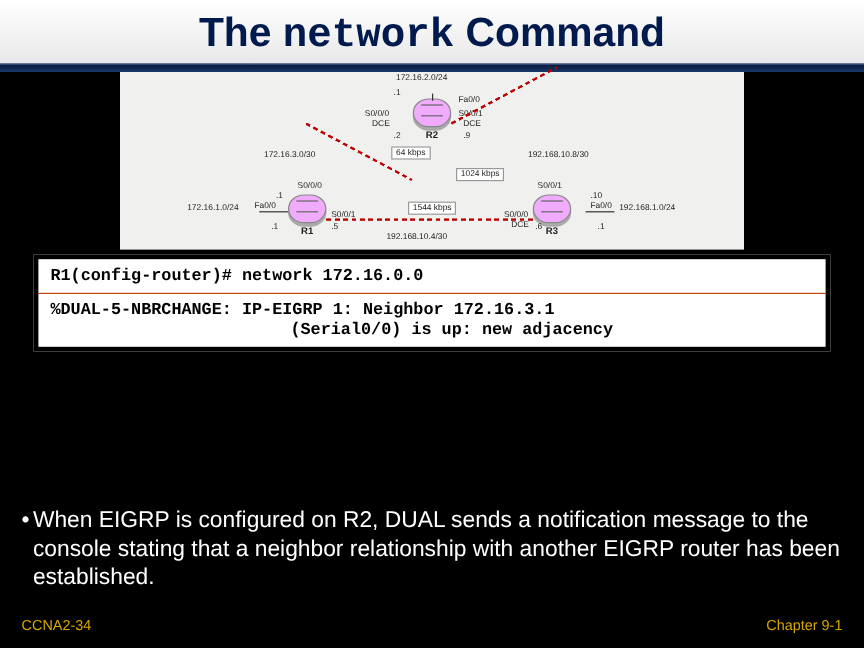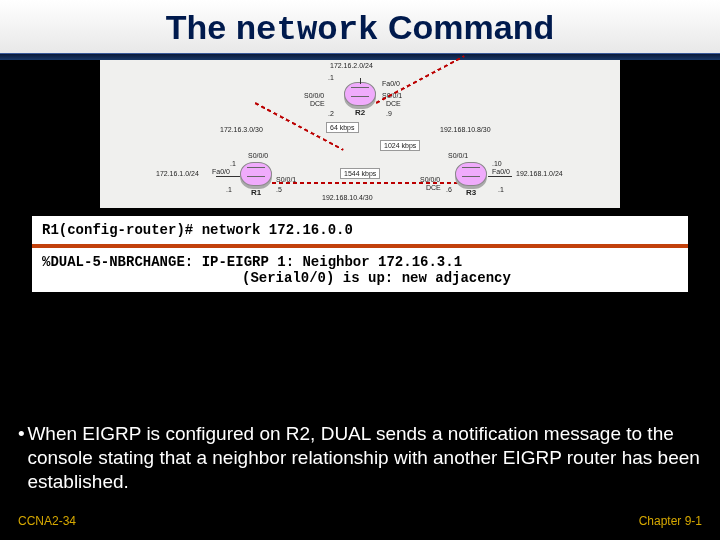--- a/index.html
+++ b/index.html
@@ -85,21 +85,21 @@
   .terminal-box {
     position: absolute;
     left: 28px; right: 28px; top: 152px;
     background: #fff;
     border: 4px solid #000;
     font-family: 'Courier New', monospace;
     font-size: 14px;
     font-weight: bold;
     color: #000;
   }
-  .term-row { padding: 6px 10px; border-bottom: 4px solid #c2410c; }
+  .term-row { padding: 6px 10px; border-bottom: 1px solid #c2410c; }
   .term-row:last-child { border-bottom: none; }
   .hl-red {
     margin: 2px 4px 4px 4px;
     border: 3px solid #c00;
     padding: 3px 6px;
   }
   .term-sub { padding-left: 200px; }
 
   .bullet-area {
     position: absolute;
@@ -167,21 +167,21 @@
     <div class="router" style="top:102px;left:140px">
       <div class="rlabel">R1</div>
     </div>
     <div class="tlabel" style="top:92px;left:148px">S0/0/0</div>
     <div class="tlabel" style="top:100px;left:130px">.1</div>
     <div class="tlabel" style="top:108px;left:112px">Fa0/0</div>
     <div class="tlabel" style="top:126px;left:126px">.1</div>
     <div class="tlabel" style="top:116px;left:176px">S0/0/1</div>
     <div class="tlabel" style="top:126px;left:176px">.5</div>
 
-    <div class="router" style="top:102px;left:355px">
+    <div class="router" style="top:102px;left:344px">
       <div class="rlabel">R3</div>
     </div>
     <div class="tlabel" style="top:92px;left:348px">S0/0/1</div>
     <div class="tlabel" style="top:100px;left:392px">.10</div>
     <div class="tlabel" style="top:108px;left:392px">Fa0/0</div>
     <div class="tlabel" style="top:126px;left:398px">.1</div>
     <div class="tlabel" style="top:116px;left:320px">S0/0/0</div>
     <div class="tlabel" style="top:124px;left:326px">DCE</div>
     <div class="tlabel" style="top:126px;left:346px">.6</div>
 

